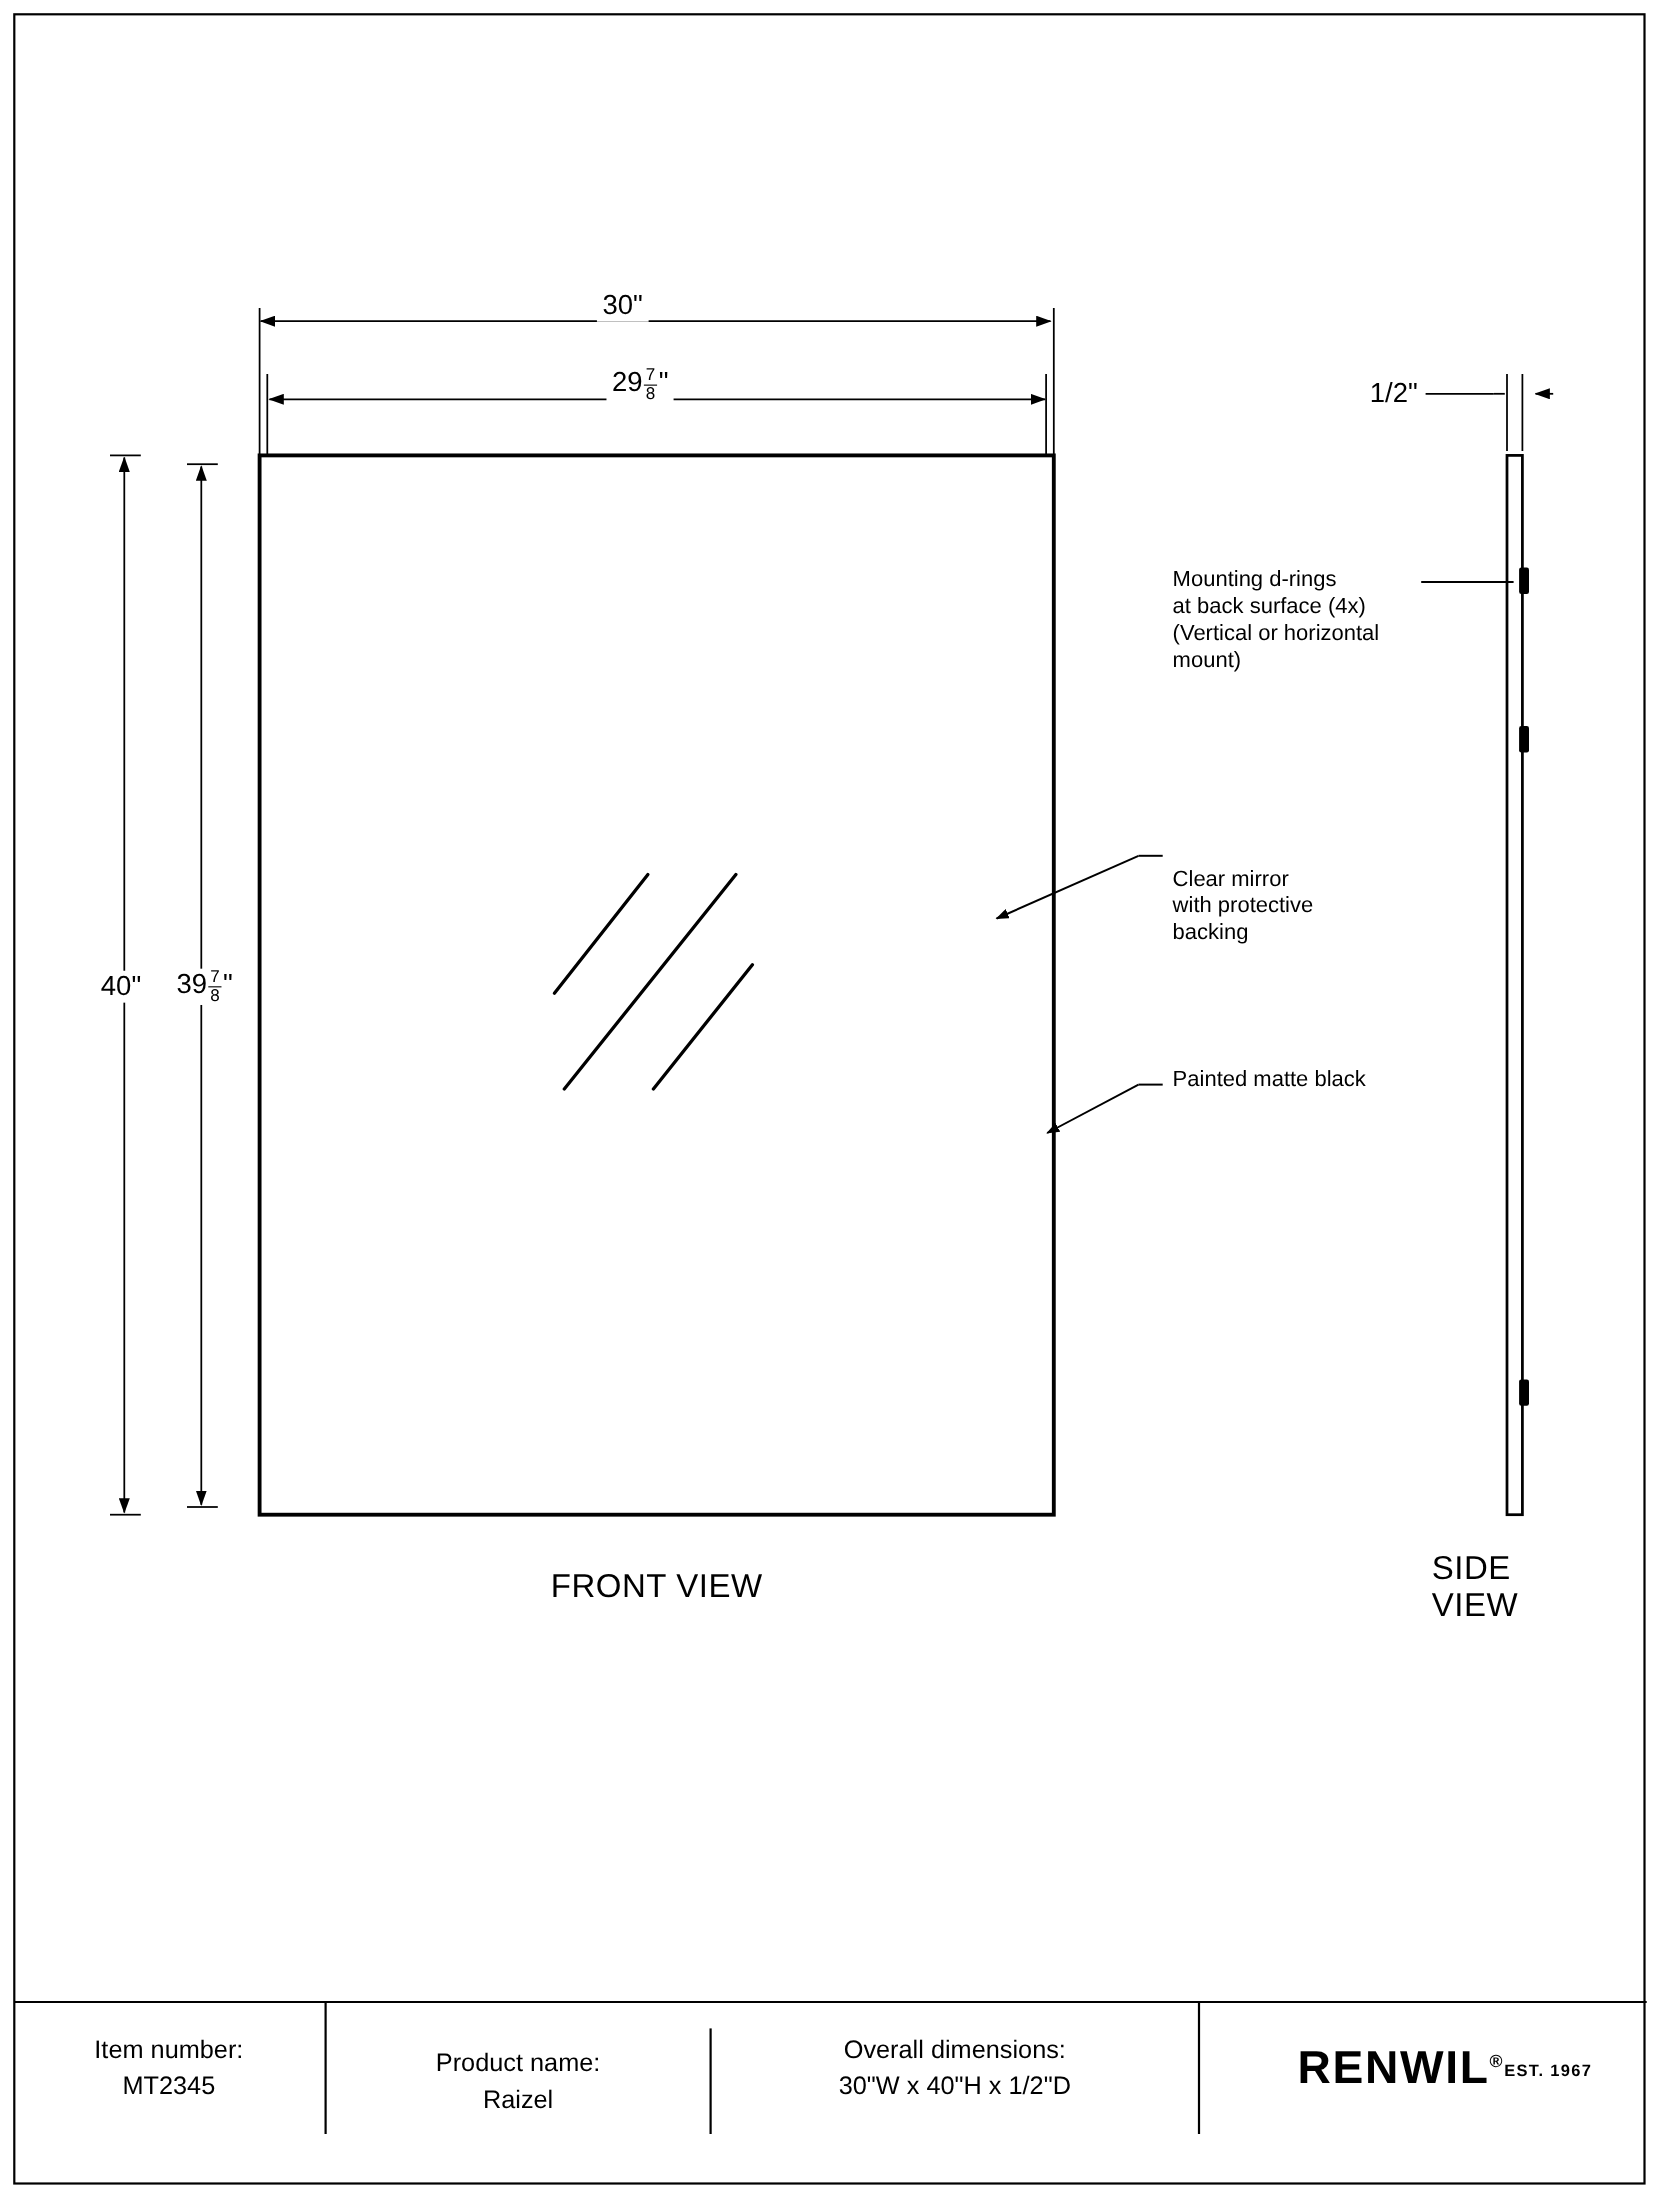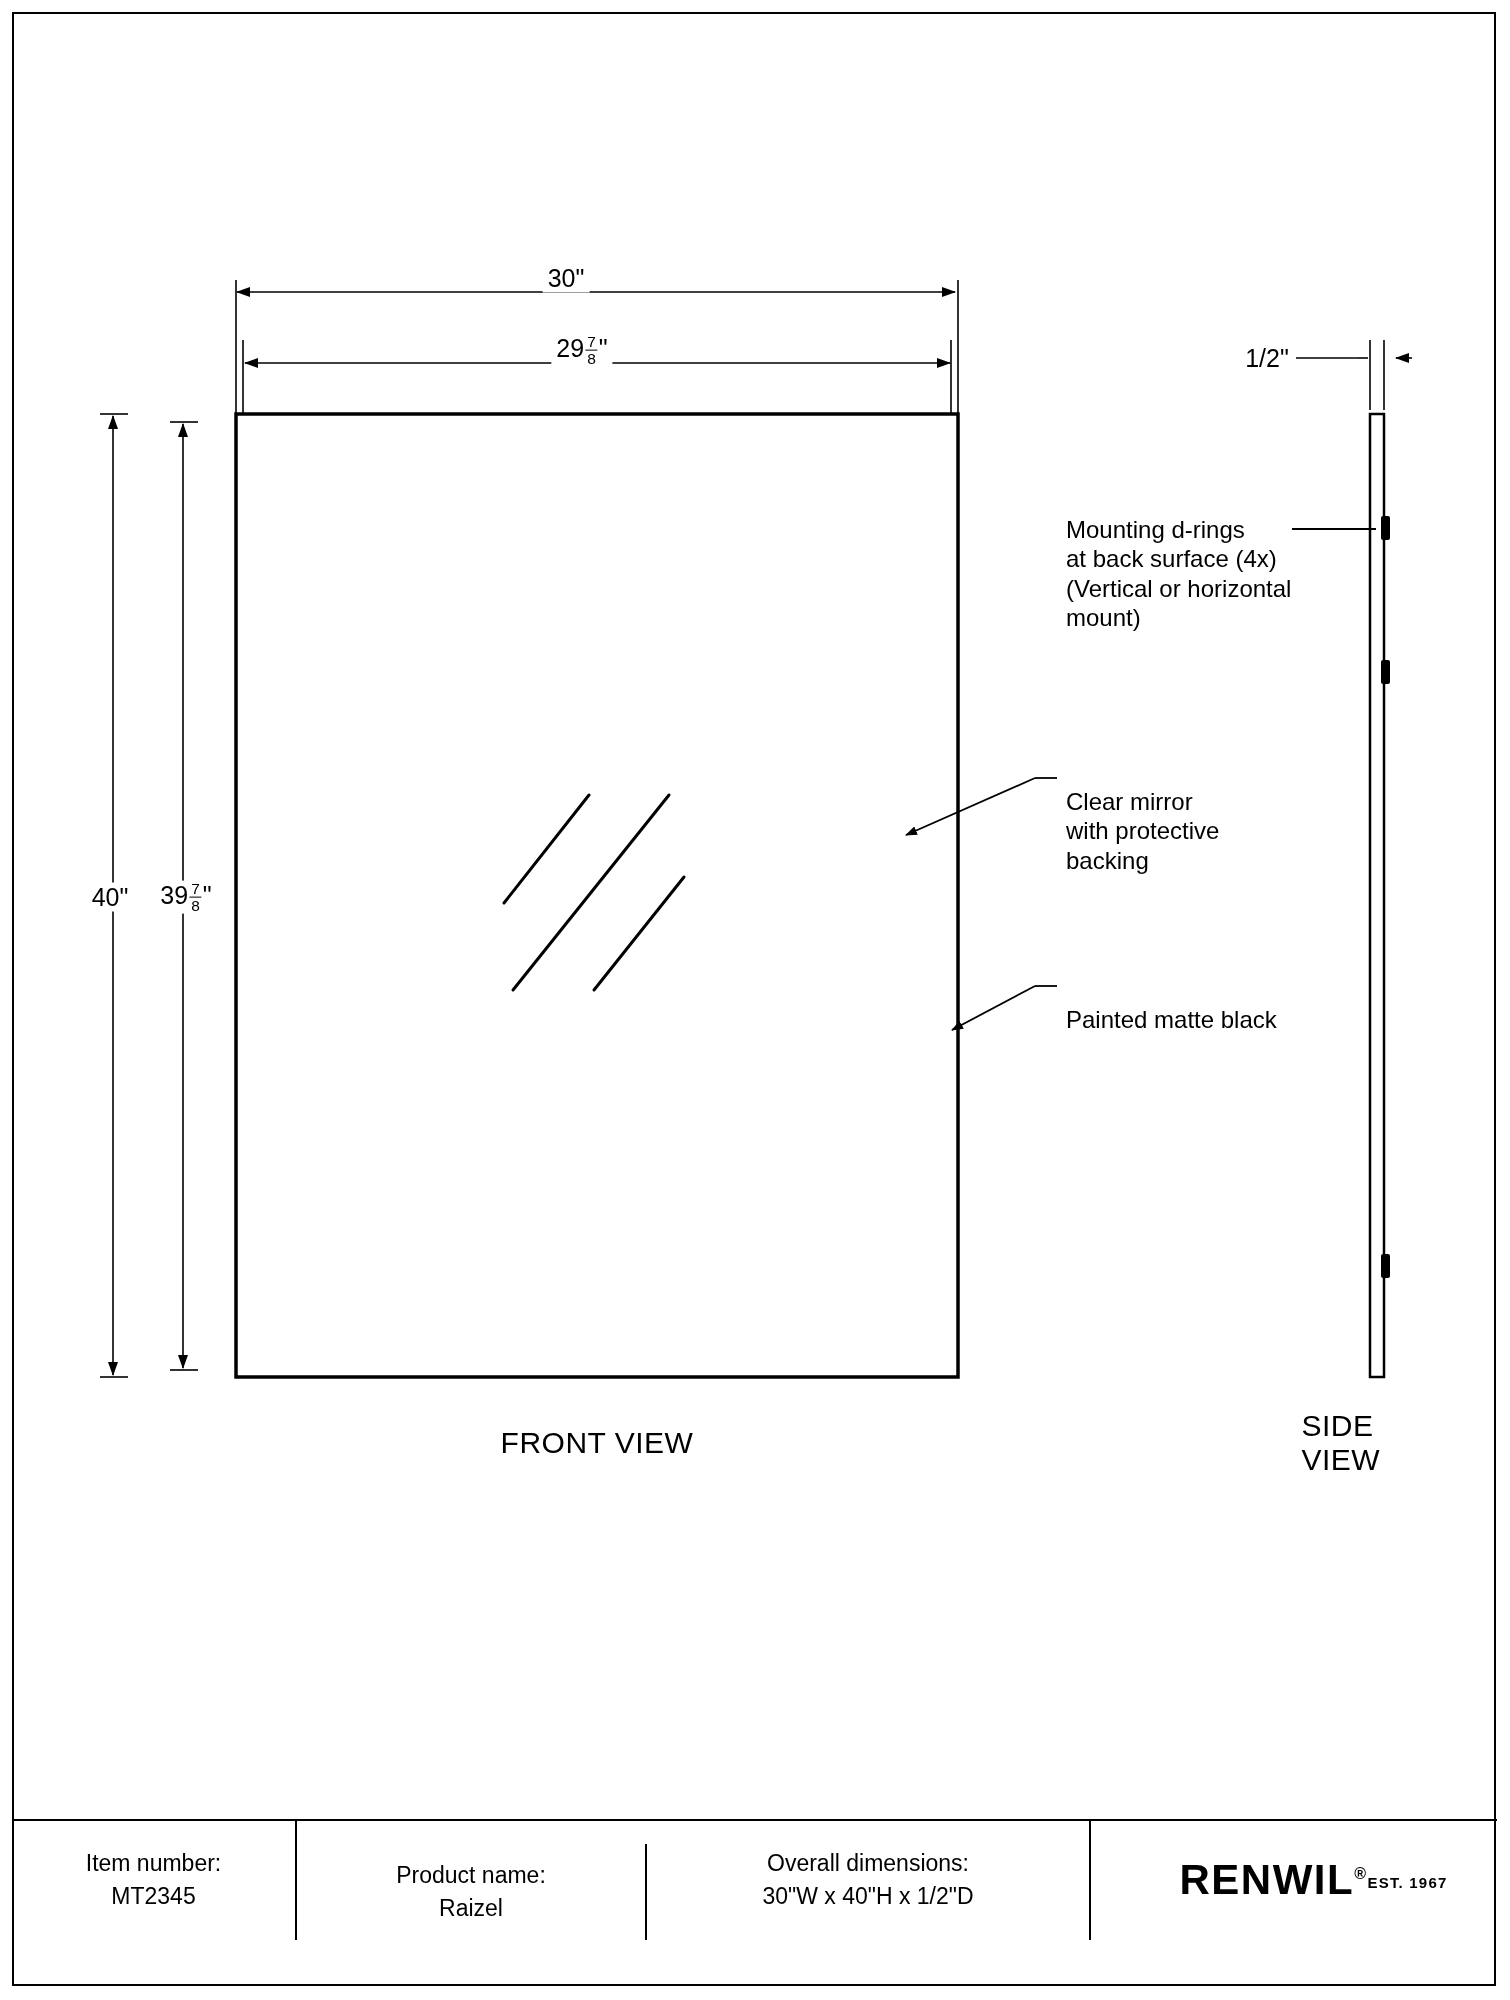--- a/index.html
+++ b/index.html
@@ -30,21 +30,21 @@
     box-sizing: border-box;
   }
   svg.draw {
     position: absolute;
     left: 0; top: 0;
     width: 1510px;
     height: 2000px;
   }
   .lbl-multi {
     position: absolute;
-    font-size: 24px;
+    font-size: 20px;
     line-height: 1.22;
   }
   .viewname {
     position: absolute;
     font-size: 30px;
     letter-spacing: 0.5px;
   }
   
   .frac {
     display: inline-block;
@@ -235,21 +235,21 @@
     <div>(Vertical or horizontal</div>
     <div>mount)</div>
   </div>
 
   <div class="lbl-multi" style="left:1066px; top:763px;margin-top:24px;">
     <div>Clear  mirror</div>
     <div>with protective</div>
     <div>backing</div>
   </div>
 
-  <div class="lbl-multi" style="left:1066px; top:1005px;">
+  <div class="lbl-multi" style="left:1066px; top:969px;">
     <div>Painted matte black</div>
   </div>
 
   <div class="viewname" style="left:597px; top:1443px; transform:translate(-50%,-50%);">FRONT VIEW</div>
   <div class="viewname" style="left:1371px; top:1443px; transform:translate(-50%,-50%);">SIDE VIEW</div>
 
   <div class="titleblock">
     <div class="tb-cell" style="width:285px;">
       <div class="l1">Item number:</div>
       <div class="l2">MT2345</div>

